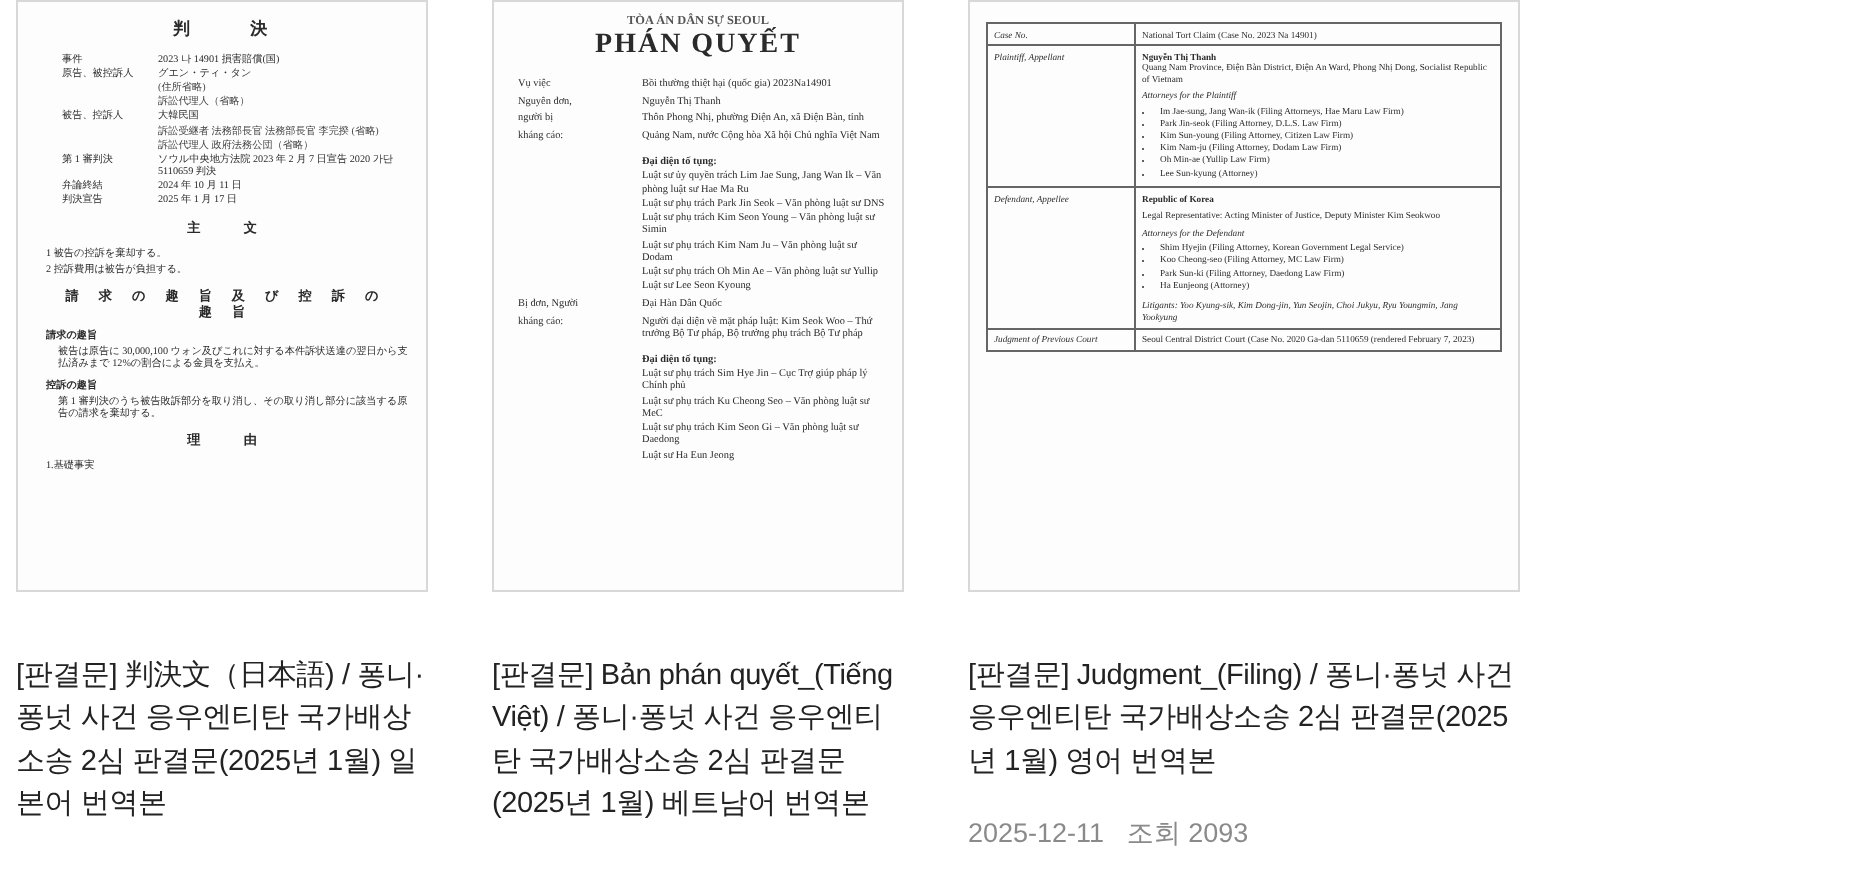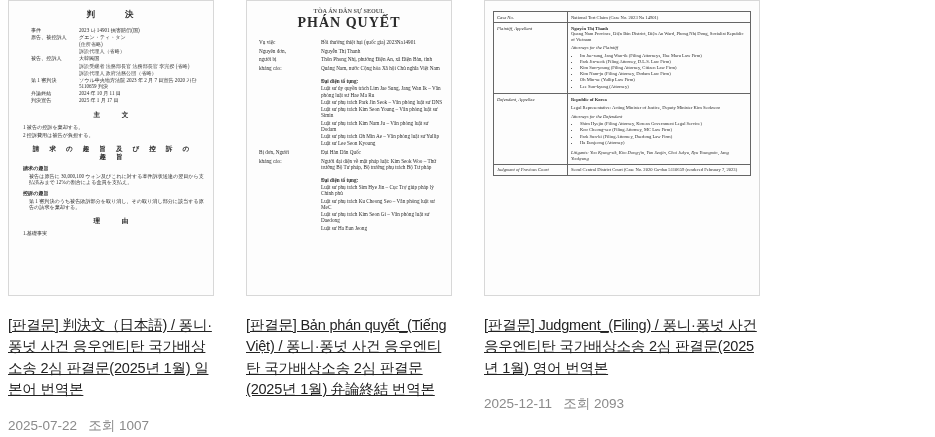--- a/index.html
+++ b/index.html
@@ -69,27 +69,26 @@
   .en { font-size: 4.6px; }
   .en table { border-collapse: collapse; width: 258px; margin: 4px auto 0 auto; }
   .en td { border: 0.6px solid #666; padding: 2.5px 3px; vertical-align: top; }
   .en td.lbl { width: 74px; font-style: italic; }
   .en .bold { font-weight: bold; }
   .en ul { margin: 2px 0 2px 0; padding-left: 9px; }
   .en li { margin-bottom: 0.8px; }
   .en .it { font-style: italic; }
   .en .sp { height: 3px; }
   .caption {
-    margin-top: 19px;
+    margin-top: 32px;
     font-size: 14.5px;
     line-height: 1.48;
     color: #222;
     font-family: "Liberation Sans", sans-serif;
     letter-spacing: -0.2px;
-    text-decoration: underline;
   }
   .meta {
     margin-top: 16px;
     font-size: 13.5px;
     color: #8a8a8a;
   }
 </style>
 </head>
 <body>
 
@@ -149,26 +148,20 @@
         <div class="ctr">請求の趣旨及び控訴の趣旨</div>
         <div class="hdr">請求の趣旨</div>
         <p class="indent">被告は原告に 30,000,100 ウォン及びこれに対する本件訴状送達の翌日から支払済みまで 12%の割合による金員を支払え。</p>
         <div class="hdr">控訴の趣旨</div>
         <p class="indent">第 1 審判決のうち被告敗訴部分を取り消し、その取り消し部分に該当する原告の請求を棄却する。</p>
         <div class="ctr">理 由</div>
         <p>1.基礎事実</p>
       </div>
     </div>
     <div class="caption">[판결문] 判決文（日本語) / 퐁니·퐁넛 사건 응우엔티탄 국가배상소송 2심 판결문(2025년 1월) 일본어 번역본</div>
-    <div class="meta">
-      <span>2025-07-22</span>
-      &nbsp;
-      <span>조회</span>
-      <span>1007</span>
-    </div>
   </div>
 
   <div class="card">
     <div class="thumb">
       <div class="doc vi">
         <div class="t1">TÒA ÁN DÂN SỰ SEOUL</div>
         <div class="t2">PHÁN QUYẾT</div>
 
         <div class="row">
           <div class="lab">Vụ việc</div>
@@ -223,21 +216,21 @@
           <div class="val">
             <div class="sec">Đại diện tố tụng:</div>
             <div>Luật sư phụ trách Sim Hye Jin – Cục Trợ giúp pháp lý Chính phủ</div>
             <div>Luật sư phụ trách Ku Cheong Seo – Văn phòng luật sư MeC</div>
             <div>Luật sư phụ trách Kim Seon Gi – Văn phòng luật sư Daedong</div>
             <div>Luật sư Ha Eun Jeong</div>
           </div>
         </div>
       </div>
     </div>
-    <div class="caption">[판결문] Bản phán quyết_(Tiếng Việt) / 퐁니·퐁넛 사건 응우엔티탄 국가배상소송 2심 판결문(2025년 1월) 弁論終結 번역본</div>
+    <div class="caption">[판결문] Bản phán quyết_(Tiếng Việt) / 퐁니·퐁넛 사건 응우엔티탄 국가배상소송 2심 판결문(2025년 1월) 베트남어 번역본</div>
   </div>
 
   <div class="card">
     <div class="thumb">
       <div class="doc en">
         <table>
           <tbody>
               <tr>
             <td class="lbl">Case No.</td>
             <td>

